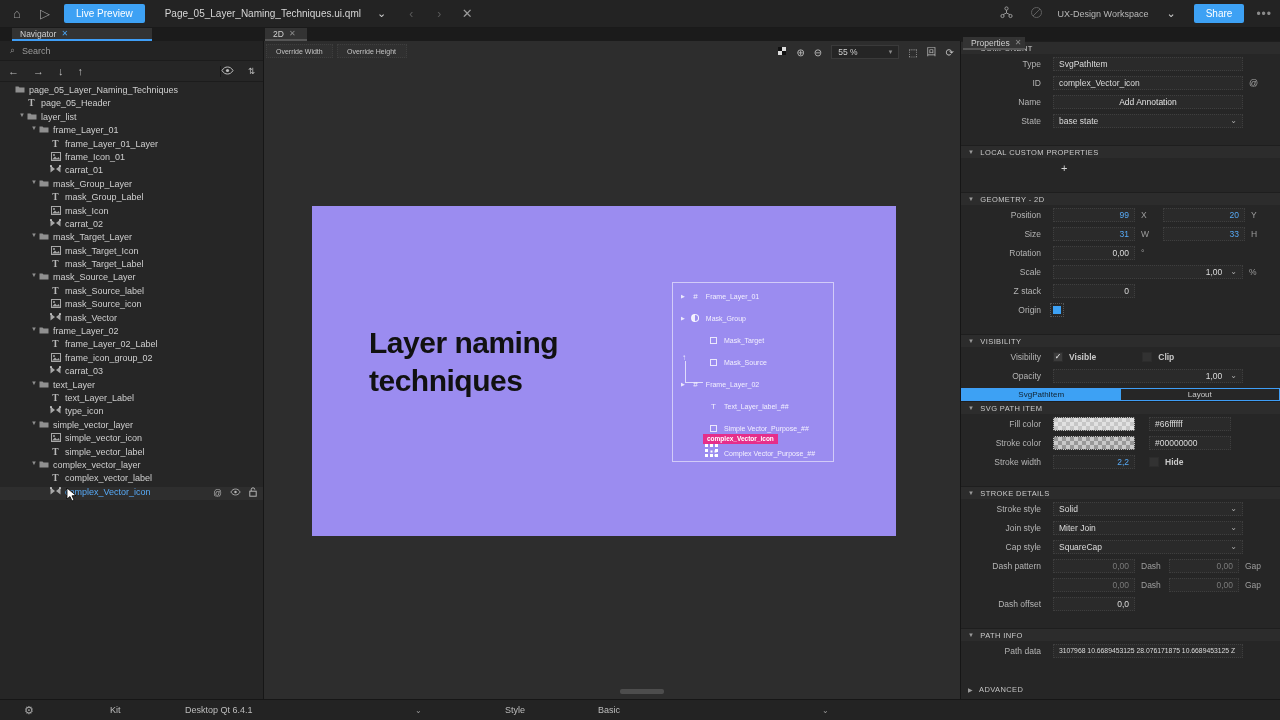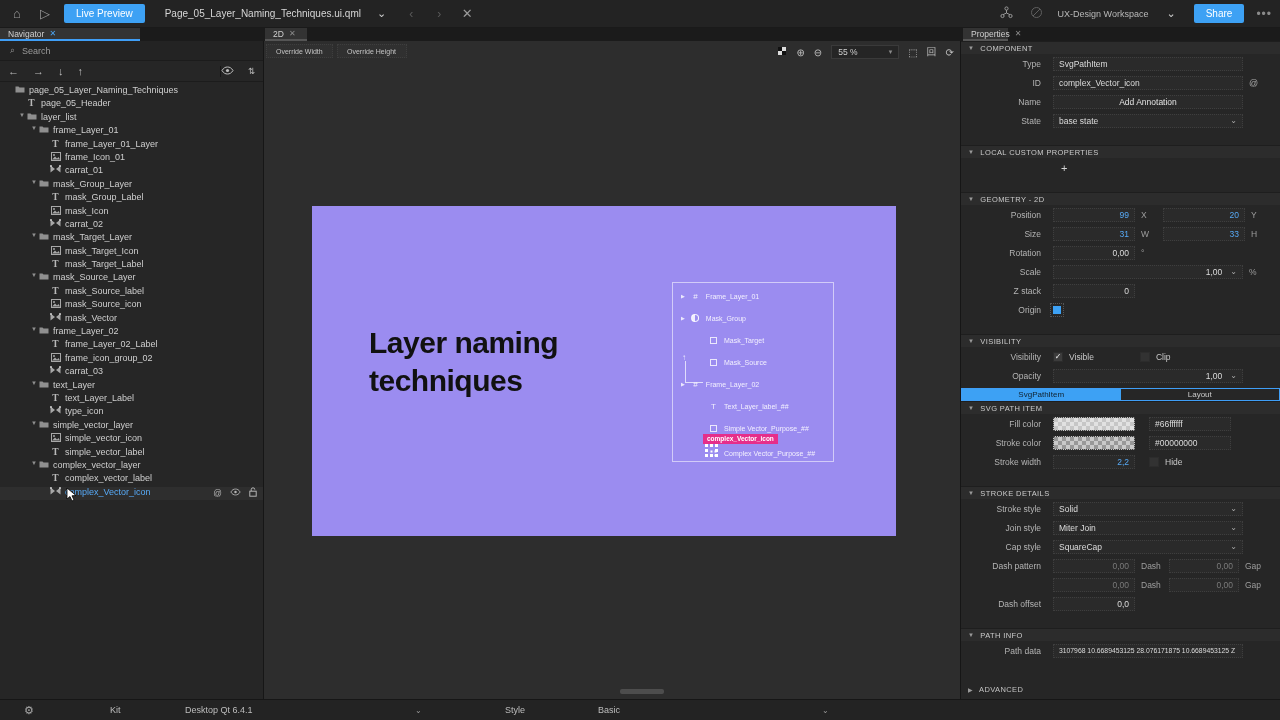--- a/index.html
+++ b/index.html
@@ -76,21 +76,21 @@
   .fld { background:#2a2a2a; border:1px dotted #3e3e3e; height:14px; display:flex; align-items:center; color:#dcdcdc; padding:0 5px; }
   .f82 { width:82px; } .f190 { width:190px; }
   .num { justify-content:flex-end; color:#57a9f5; }
   .numgray { justify-content:flex-end; color:#7a7a7a; }
   .unit { color:#9d9d9d; margin:0 6px 0 6px; width:16px; }
   .selchev { margin-left:auto; color:#aaa; font-size:8px; }
   .atbtn { margin-left:6px; color:#a8a8a8; font-size:9px; }
   .centerbtn { justify-content:center; color:#e2e2e2; }
   .chk { width:10px; height:10px; background:#3c3c3c; border:1px solid #2c2c2c; display:flex; align-items:center; justify-content:center; color:#f0f0f0; font-size:8px; margin-right:6px; }
   .chk.empty { background:#323232; }
-  .chklab { color:#c9c9c9; margin-right:28px; }
+  .chklab { color:#c9c9c9; margin-right:28px;font-weight:bold; }
   .itemtabs { display:flex; height:13px; border:1px solid #3f9ef6; margin:3px 0 0 0; }
   .itemtabs .t { flex:1; display:flex; align-items:center; justify-content:center; font-size:8px; }
   .itemtabs .t.on { background:#3da1f4; color:#10222f; }
   .itemtabs .t.off { color:#c9c9c9; }
   .checker { background-image:repeating-conic-gradient(#c9c9c9 0% 25%, #989898 0% 50%); background-size:8px 8px; position:relative; }
   .checker .ovl { position:absolute; inset:0; }
   .originbox { width:8px; height:8px; background:#3da1f4; outline:1px dotted #555; outline-offset:2px; }
   .plus { color:#d5d5d5; font-size:11px; margin-left:100px; }
   .collapsed { height:12px; display:flex; align-items:center; gap:6px; padding-left:7px; color:#c3c3c3; font-size:7.5px; letter-spacing:0.4px; }
   .collapsed .sc { color:#9a9a9a; font-size:6px; }
@@ -135,29 +135,29 @@
           </svg>
       </span>
       <span class="workspace">UX-Design  Workspace</span>
       <span class="chev">⌄</span>
       <span class="btn-blue">Share</span>
       <span class="dots">•••</span>
     </div>
   </div>
 
   <div class="tabstrip">
-    <div class="ptab active" style="left:0; width:140px;">
+    <div class="ptab active" style="left:12px; width:140px;">
       <span>Navigator</span>
       <span class="x">✕</span>
     </div>
     <div class="ptab" style="left:265px; width:42px; border-bottom:2px solid #555;">
       <span>2D</span>
       <span class="x">✕</span>
     </div>
-    <div class="ptab" style="left:963px; width:45px; border-bottom:2px solid #555;">
+    <div class="ptab" style="left:963px; width:62px; border-bottom:2px solid #555;margin-top:9px;">
       <span>Properties</span>
       <span class="x">✕</span>
     </div>
   </div>
 
   <div class="left">
     <div class="search-row">
       <span class="mag">⌕</span>
       <span class="ph">Search</span>
     </div>

